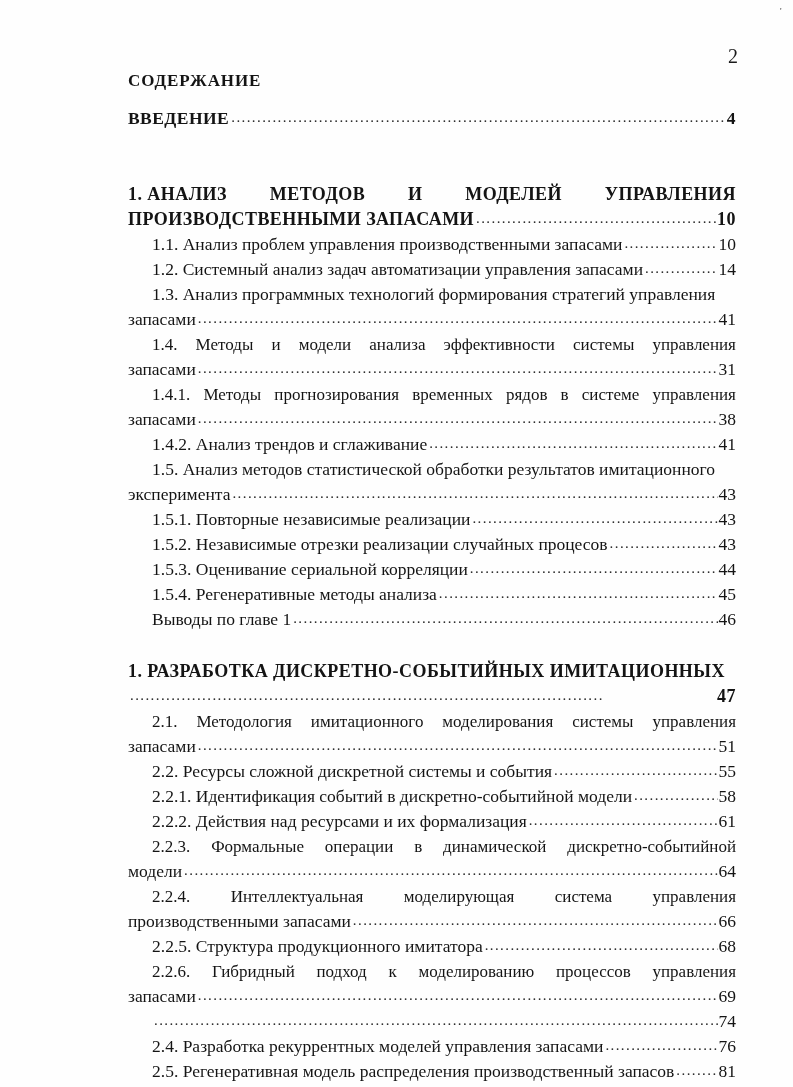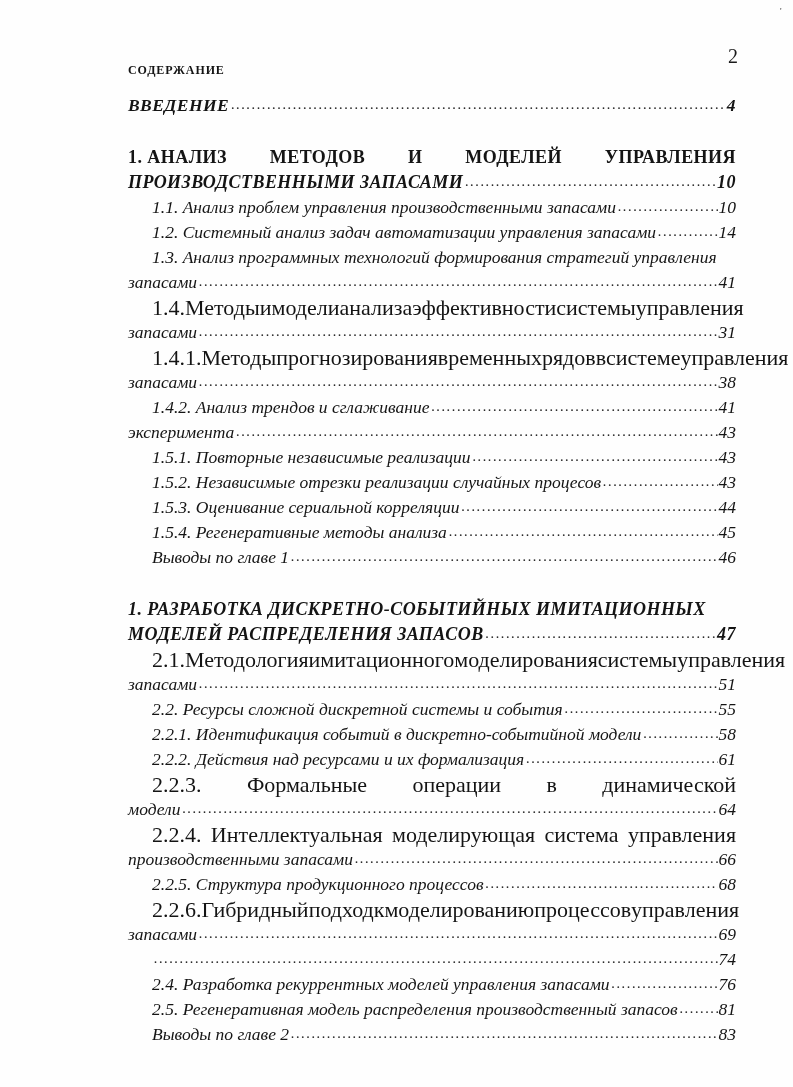--- a/index.html
+++ b/index.html
@@ -35,34 +35,33 @@
     color: #1a1a1a;
     letter-spacing: 0;
   }
   .content {
     position: absolute;
     left: 128px;
     top: 64px;
     width: 608px;
   }
   .toc-head {
-    font-size: 12px;
+    font-size: 17px;
     font-weight: bold;
     letter-spacing: 0.9px;
-    margin: 0 0 17px 0;
+    margin: 8px 0 17px 0;
     line-height: 1.0;
   }
   .row {
     display: flex;
     align-items: flex-start;
     width: 100%;
     font-size: 17.5px;
     line-height: 25px;
     white-space: nowrap;
-    font-style: italic;
   }
   .row .lbl { flex: 0 0 auto; }
   .row .dots {
     flex: 1 1 auto;
     overflow: hidden;
     white-space: nowrap;
     margin: 0 1px 0 2px;
     letter-spacing: 1.4px;
     font-size: 15px;
     position: relative;
@@ -81,24 +80,25 @@
   
   .just-line {
     font-size: 18px;
     font-weight: bold;
     letter-spacing: 0.45px;
     line-height: 25px;
     display: flex;
     justify-content: space-between;
     width: 100%;
     white-space: nowrap;
+    margin-top: 24px;
   }
 
   .just-line-reg {
-    font-size: 22px;
+    font-size: 17px;
     line-height: 25px;
     display: flex;
     justify-content: space-between;
     white-space: nowrap;
     padding-left: 24px;
     width: calc(100% - 24px);
   }
   .just-line-reg .w { display: inline-block; }
 
   .indent24 { padding-left: 24px; width: calc(100% - 24px); }
@@ -185,20 +185,23 @@
         <div class="row">
           <span class="lbl">запасами</span>
           <span class="dots">...............................................................................................................................................................................</span>
           <span class="pg">38</span>
         </div>
         <div class="row indent24">
           <span class="lbl">1.4.2. Анализ трендов и сглаживание</span>
           <span class="dots">............................................................................................................................................</span>
           <span class="pg">41</span>
         </div>
+        <div class="row indent24">
+          <span class="lbl">1.5. Анализ методов статистической обработки результатов имитационного</span>
+        </div>
         <div class="row">
           <span class="lbl">эксперимента</span>
           <span class="dots">..........................................................................................................................................................................</span>
           <span class="pg">43</span>
         </div>
         <div class="row indent24">
           <span class="lbl">1.5.1. Повторные независимые реализации</span>
           <span class="dots">............................................................................................................................................</span>
           <span class="pg">43</span>
         </div>
@@ -223,21 +226,20 @@
           <span class="pg">46</span>
         </div>
       </div>
 
     <div class="spacer-lg"></div>
 
     <div class="row chapter">
       <span class="lbl">1. РАЗРАБОТКА ДИСКРЕТНО-СОБЫТИЙНЫХ ИМИТАЦИОННЫХ</span>
     </div>
     <div class="row chapter">
-      <span class="lbl">МОДЕЛЕЙ РАСПРЕДЕЛЕНИЯ ЗАПАСОВ</span>
       <span class="dots">............................................................................................</span>
       <span class="pg">47</span>
     </div>
 
     <div id="ch2-entries">
         <div class="just-line-reg">
           <span class="w">2.1.</span>
           <span class="w">Методология</span>
           <span class="w">имитационного</span>
           <span class="w">моделирования</span>
@@ -263,40 +265,41 @@
           <span class="lbl">2.2.2. Действия над ресурсами и их формализация</span>
           <span class="dots">............................................................................................................................................</span>
           <span class="pg">61</span>
         </div>
         <div class="just-line-reg">
           <span class="w">2.2.3.</span>
           <span class="w">Формальные</span>
           <span class="w">операции</span>
           <span class="w">в</span>
           <span class="w">динамической</span>
+          <span class="w">дискретно-событийной</span>
         </div>
         <div class="row">
           <span class="lbl">модели</span>
           <span class="dots">...............................................................................................................................................................................</span>
           <span class="pg">64</span>
         </div>
         <div class="just-line-reg">
           <span class="w">2.2.4.</span>
           <span class="w">Интеллектуальная</span>
           <span class="w">моделирующая</span>
           <span class="w">система</span>
           <span class="w">управления</span>
         </div>
         <div class="row">
           <span class="lbl">производственными запасами</span>
           <span class="dots">...............................................................................................................................................................................</span>
           <span class="pg">66</span>
         </div>
         <div class="row indent24">
-          <span class="lbl">2.2.5. Структура продукционного процессов</span>
+          <span class="lbl">2.2.5. Структура продукционного имитатора</span>
           <span class="dots">............................................................................................................................................</span>
           <span class="pg">68</span>
         </div>
         <div class="just-line-reg">
           <span class="w">2.2.6.</span>
           <span class="w">Гибридный</span>
           <span class="w">подход</span>
           <span class="w">к</span>
           <span class="w">моделированию</span>
           <span class="w">процессов</span>

